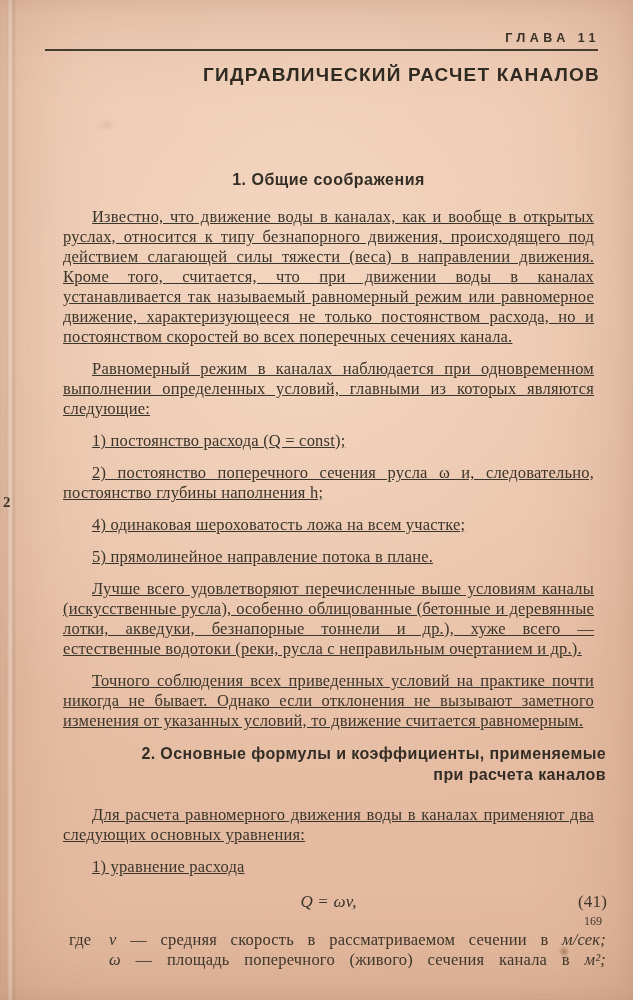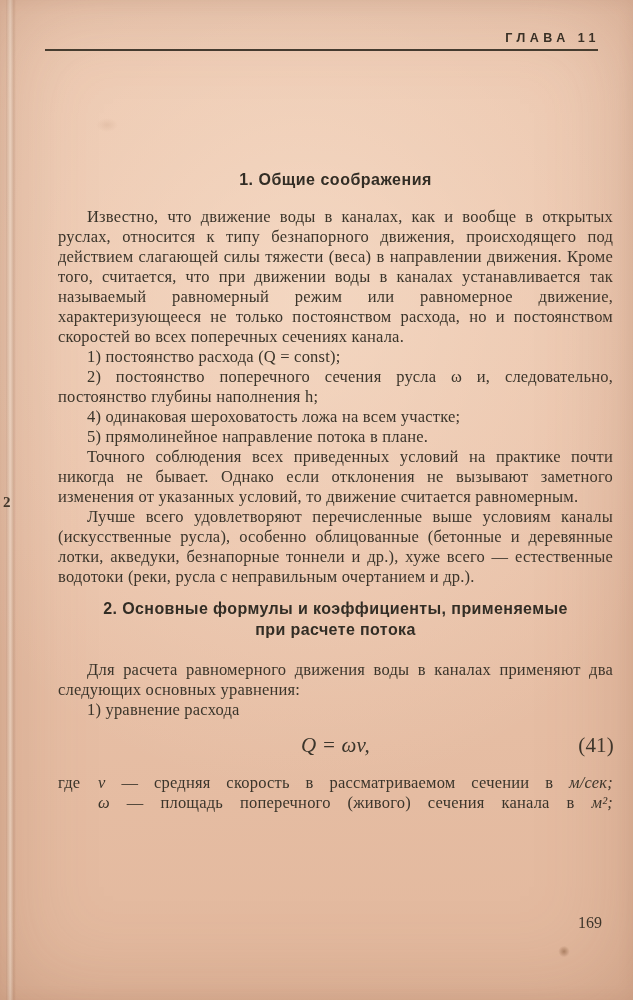--- a/index.html
+++ b/index.html
@@ -47,76 +47,77 @@
   .doc-title {
     position: absolute;
     top: 64px; right: 33px;
     font: bold 19px "Liberation Sans", sans-serif;
     letter-spacing: 1.2px;
     color: #2f2b23;
     white-space: nowrap;
   }
   .content {
     position: absolute;
-    top: 170px; left: 58px;
+    top: 170px; left: 51px;
     width: 555px;
     font-size: 16.5px;
     line-height: 20px;
     letter-spacing: 0.2px;
   }
   .sec-heading {
     font: bold 16px/20px "Liberation Sans", sans-serif;
     letter-spacing: 0.5px;
     text-align: center;
     color: #322d25;
     margin: 0 0 17px 0;
   }
   .sec-heading-2 {
     font: bold 16px/21px "Liberation Sans", sans-serif;
     letter-spacing: 0.4px;
-    text-align: center;
+    text-align: right;
     color: #322d25;
     margin: 11px 0 20px 0;
   }
   p {
-    margin: 0;
+    margin: 12px;
     text-indent: 29px;
     text-align: justify;
     hyphens: auto;
+    text-decoration: underline;
   }
   .formula-row {
     position: relative;
     text-align: center;
     margin: 15px 0 18px 0;
     font-style: italic;
-    font-size: 21px;
+    font-size: 17px;
   }
   .eq-number {
     position: absolute;
     right: -1px; top: 0;
     font-style: normal;
   }
-  .where-block { display: flex; margin-top: 2px; }
+  .where-block { display: flex; margin-top: 2px; margin-left: 18px; }
   .where-label { width: 40px; flex: 0 0 40px; }
   .defs { flex: 1; }
   .def-line {
     text-align: justify;
     text-align-last: justify;
   }
   .def-sym, .def-unit { font-style: italic; }
   .margin-mark {
     position: absolute;
     left: 3px; top: 494px;
     font: bold 15px "Liberation Serif", serif;
     color: #3b352b;
   }
   .page-number {
     position: absolute;
     right: 31px; top: 914px;
-    font-size: 16px;
+    font-size: 12px;
     color: #3b352b;
   }
   .stain-spot {
     position: absolute;
     left: 558px; top: 946px;
     width: 12px; height: 11px;
     background: radial-gradient(circle, rgba(130,85,55,0.55) 0%, rgba(130,85,55,0) 70%);
   }
   .stain-spot-2 {
     position: absolute;
@@ -128,38 +129,40 @@
 </head>
 <body>
 
 <div class="page">
 
   <div class="crease"></div>
   <div class="stain-spot-2"></div>
 
   <div class="chapter-label">ГЛАВА 11</div>
   <div class="header-rule"></div>
+  <div class="doc-title">ГИДРАВЛИЧЕСКИЙ РАСЧЕТ КАНАЛОВ</div>
 
   <div class="content">
 
     <div class="sec-heading">1. Общие соображения</div>
 
     <p>Известно, что движение воды в каналах, как и вообще в открытых руслах, относится к типу безнапорного движения, происходящего под действием слагающей силы тяжести (веса) в направлении движения. Кроме того, считается, что при движении воды в каналах устанавливается так называемый равномерный режим или равномерное движение, характеризующееся не только постоянством расхода, но и постоянством скоростей во всех поперечных сечениях канала.</p>
+    <p>Равномерный режим в каналах наблюдается при одновременном выполнении определенных условий, главными из которых являются следующие:</p>
 
     <p>1) постоянство расхода (Q = const);</p>
     <p>2) постоянство поперечного сечения русла ω и, следовательно, постоянство глубины наполнения h;</p>
     <p>4) одинаковая шероховатость ложа на всем участке;</p>
     <p>5) прямолинейное направление потока в плане.</p>
 
+    <p>Лучше всего удовлетворяют перечисленные выше условиям каналы (искусственные русла), особенно облицованные (бетонные и деревянные лотки, акведуки, безнапорные тоннели и др.), хуже всего — естественные водотоки (реки, русла с неправильным очертанием и др.).</p>
     <p>Точного соблюдения всех приведенных условий на практике почти никогда не бывает. Однако если отклонения не вызывают заметного изменения от указанных условий, то движение считается равномерным.</p>
-    <p>Лучше всего удовлетворяют перечисленные выше условиям каналы (искусственные русла), особенно облицованные (бетонные и деревянные лотки, акведуки, безнапорные тоннели и др.), хуже всего — естественные водотоки (реки, русла с неправильным очертанием и др.).</p>
 
     <div class="sec-heading-2">
       <div>2. Основные формулы и коэффициенты, применяемые</div>
-      <div>при расчете потока</div>
+      <div>при расчета каналов</div>
     </div>
 
     <p>Для расчета равномерного движения воды в каналах применяют два следующих основных уравнения:</p>
     <p>1) уравнение расхода</p>
 
     <div class="formula-row">
       <span>Q = ωv,</span>
       <span class="eq-number">(41)</span>
     </div>
 

